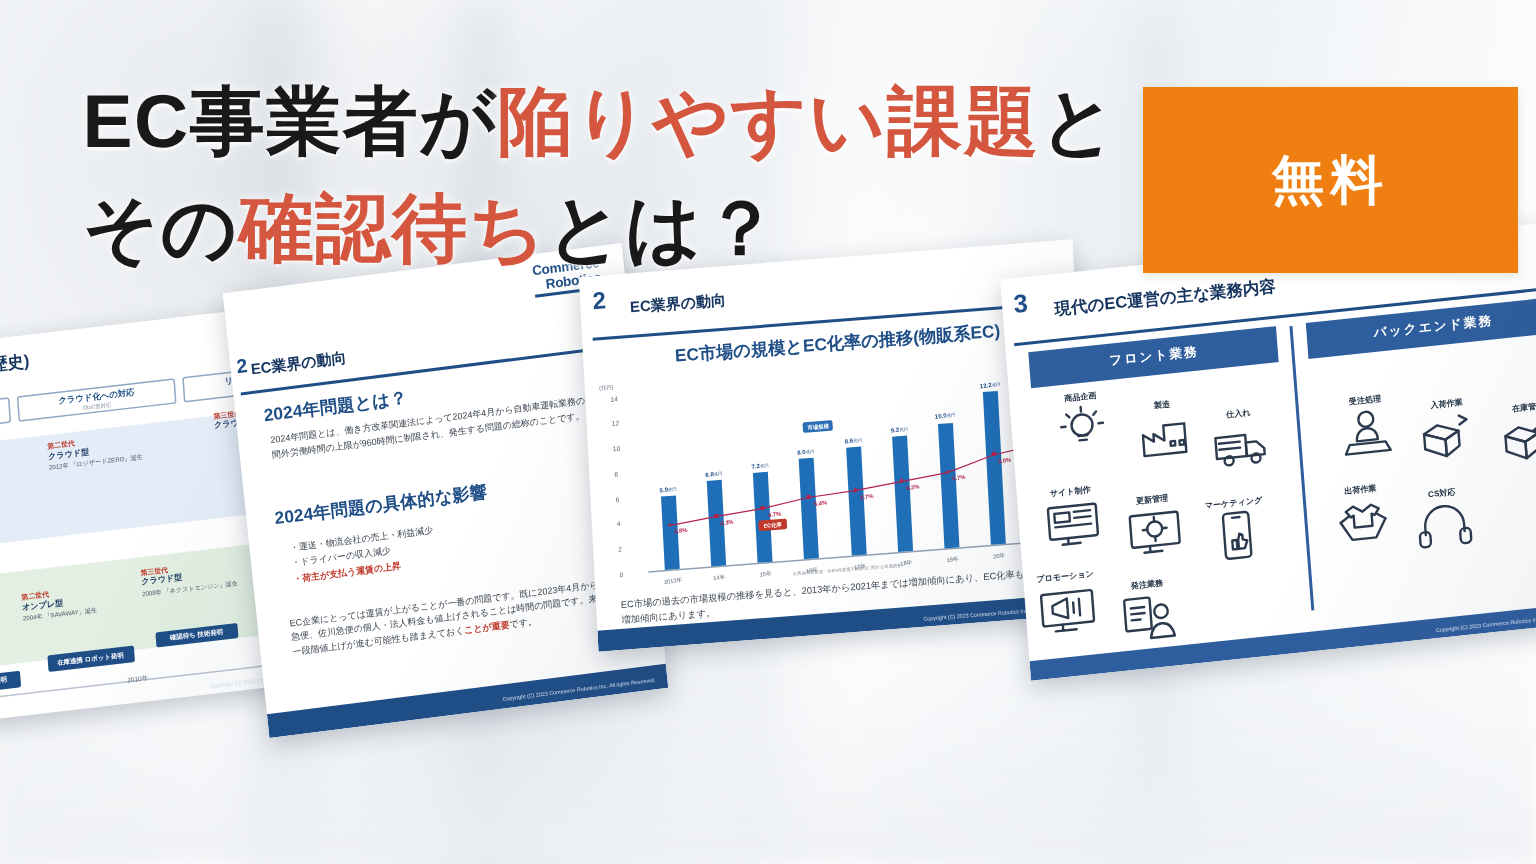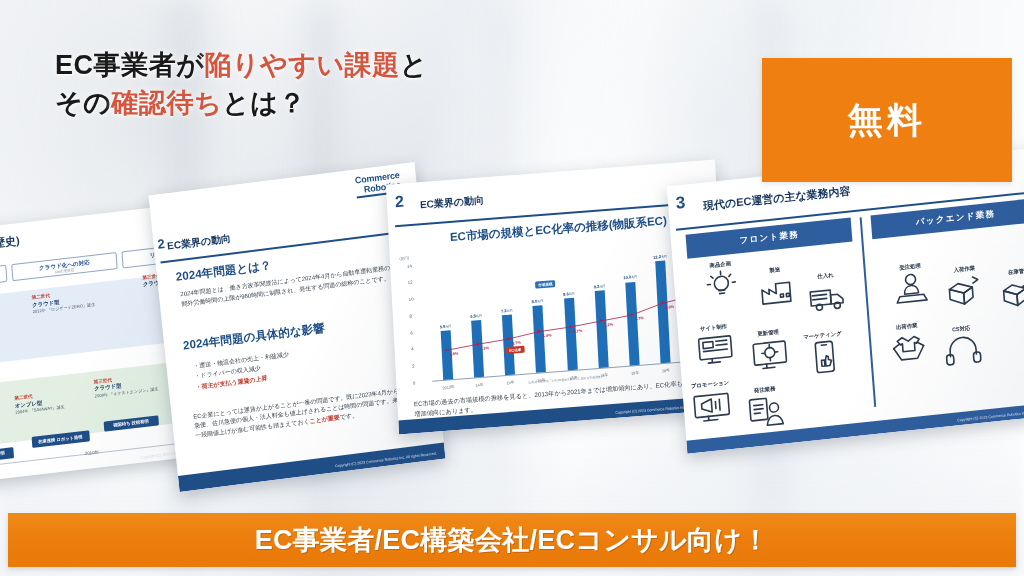--- a/index.html
+++ b/index.html
@@ -22,21 +22,21 @@
   .bg-streak{position:absolute;top:0;bottom:0;filter:blur(14px);opacity:.5;}
   .s1{left:150px;width:70px;background:linear-gradient(90deg,rgba(255,255,255,0),rgba(198,205,213,.85),rgba(255,255,255,0));}
   .s2{left:300px;width:44px;background:linear-gradient(90deg,rgba(255,255,255,0),rgba(186,194,204,.7),rgba(255,255,255,0));}
   .s3{left:470px;width:60px;background:linear-gradient(90deg,rgba(255,255,255,0),rgba(215,221,228,.6),rgba(255,255,255,0));}
   .s4{left:745px;width:52px;background:linear-gradient(90deg,rgba(255,255,255,0),rgba(206,213,221,.75),rgba(255,255,255,0));}
   .bg-floor{position:absolute;left:0;right:0;bottom:0;height:170px;
      background:linear-gradient(180deg,rgba(255,255,255,0),rgba(236,239,243,.85));filter:blur(6px);}
 
   
   .headline{position:absolute;left:55px;top:46px;width:640px;z-index:40;
-     font-weight:700;font-size:27px;line-height:1.42;letter-spacing:.02em;color:#191919;
+     font-weight:700;font-size:50px;line-height:1.42;letter-spacing:.02em;color:#191919;
      text-shadow:0 1px 2px rgba(255,255,255,.95),0 0 7px rgba(255,255,255,.9);}
   .headline .hl{color:#d4563f;}
   .headline .ln{display:block;white-space:nowrap;}
 
   
   .badge{position:absolute;left:722px;top:58px;width:250px;height:124px;z-index:45;
      background:#ee7f10;display:flex;align-items:center;justify-content:center;
      box-shadow:0 2px 6px rgba(0,0,0,.10);margin-left:40px;}
   .badge span{color:#fff;font-weight:700;font-size:35px;letter-spacing:.12em;}
 
@@ -469,17 +469,14 @@
 
   <div class="headline">
     <span class="ln"><span>EC事業者が</span><span class="hl">陥りやすい課題</span><span>と</span></span>
     <span class="ln"><span>その</span><span class="hl">確認待ち</span><span>とは？</span></span>
   </div>
 
   <div class="badge">
     <span>無料</span>
   </div>
 
-  <div class="footer-banner">
-    <span>EC事業者/EC構築会社/ECコンサル向け！</span>
-  </div>
 
 </div>
 
 </body></html>

